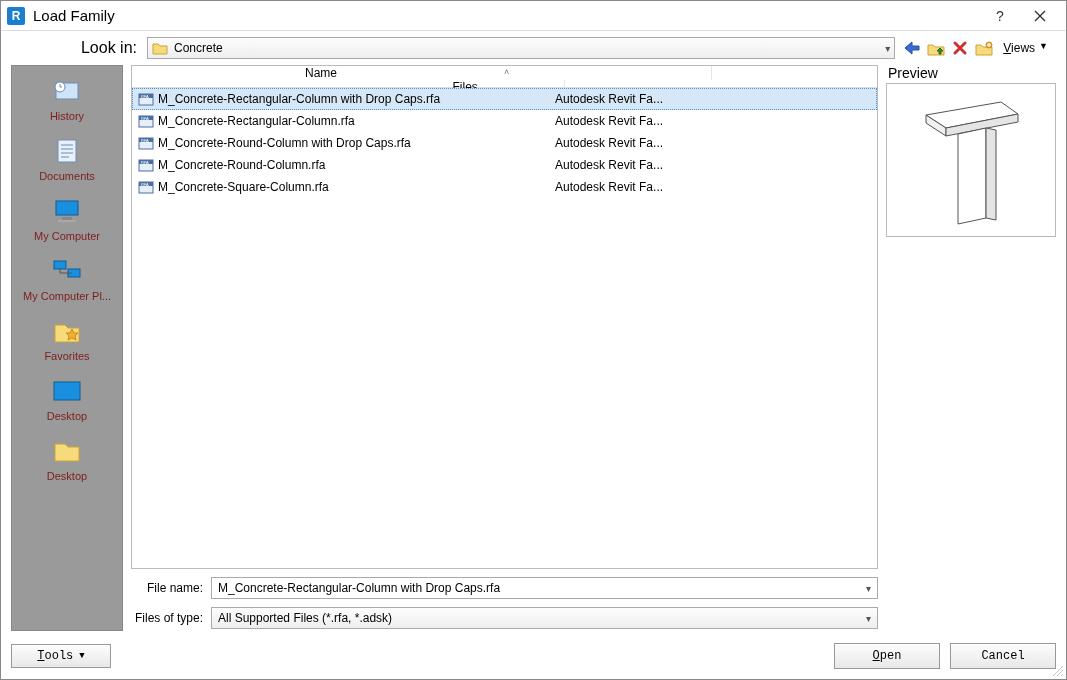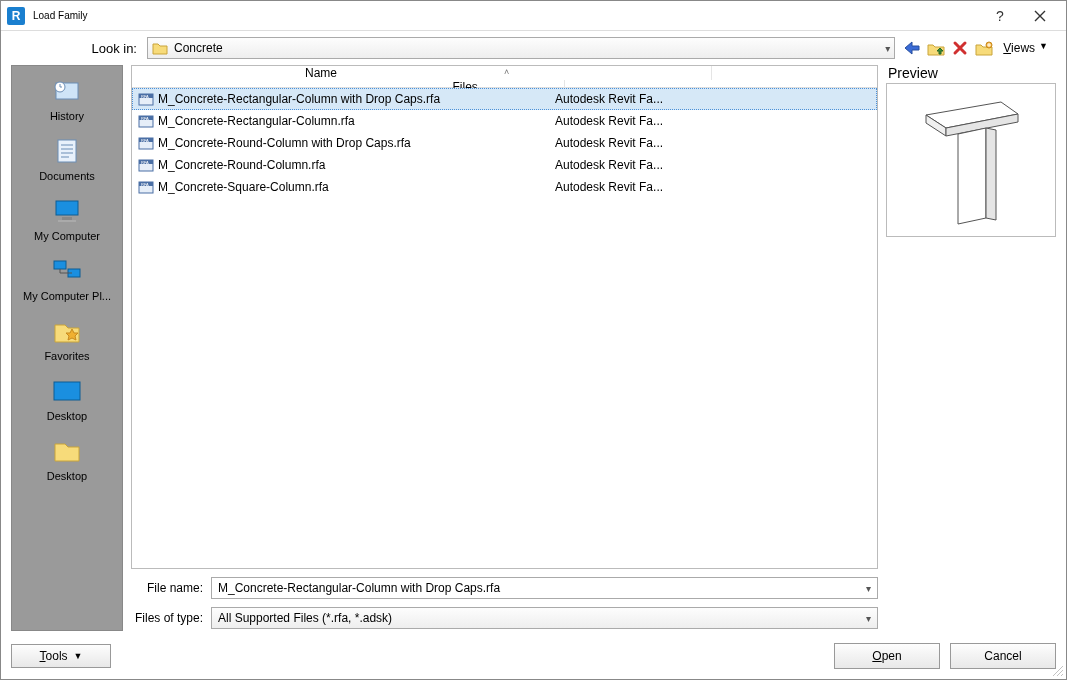--- a/index.html
+++ b/index.html
@@ -31,37 +31,37 @@
     background: #1a7fcf;
     border-radius: 2px;
     display: flex;
     align-items: center;
     justify-content: center;
     color: #fff;
     font-weight: bold;
     font-size: 12px;
     margin-right: 8px;
   }
-  .titlebar .title { flex: 1; font-size: 10px; }
+  .titlebar .title { flex: 1; font-size: 15px; }
   .titlebar .win-btn {
     width: 40px; height: 26px;
     display: flex; align-items: center; justify-content: center;
     font-size: 14px;
     color: #333;
   }
   .toprow {
     display: flex;
     align-items: center;
     padding: 6px 10px 6px 10px;
   }
   .toprow .lookin-label {
     width: 136px;
     text-align: right;
     padding-right: 10px;
-    font-size: 13px;
+    font-size: 16px;
   }
   .toprow .lookin-select {
     flex: 1;
     height: 22px;
     border: 1px solid #aaa;
     background: linear-gradient(#fdfdfd,#eee);
     display: flex;
     align-items: center;
     padding: 0 4px;
     margin-right: 8px;
@@ -97,21 +97,21 @@
   }
   .places-bar {
     width: 112px;
     background: #9a9a9a;
     border: 1px solid #888;
     display: flex;
     flex-direction: column;
     align-items: center;
     padding: 10px 4px;
     gap: 14px;
-    color: #000000;
+    color: #7f1d1d;
   }
   .place {
     display: flex; flex-direction: column; align-items: center;
     gap: 4px;
     width: 100%;
     font-size: 11px;
     text-align: center;
   }
   .place .picon { width: 36px; height: 30px; display:flex; align-items:center; justify-content:center; }
   .main-col {
@@ -178,20 +178,21 @@
   .field-input {
     flex:1; height:22px; border:1px solid #aaa; background:#fff;
     display:flex; align-items:center; padding:0 6px; font-size:12px;
   }
   .field-input.combo { background: linear-gradient(#fdfdfd,#eee); }
   .field-input .chev { margin-left:auto; font-size:10px; color:#555; }
   .bottom-bar {
     display:flex; align-items:center;
     padding: 6px 10px 10px 10px;
     gap: 10px;
+    font-family: Liberation Mono, monospace;
   }
   .tools-btn {
     width: 100px; height: 24px;
     border:1px solid #999;
     background: linear-gradient(#fdfdfd,#e8e8e8);
     display:flex; align-items:center; justify-content:center;
     gap:6px; font-size:12px;
   }
   .spacer { flex:1; }
   .dlg-btn {

